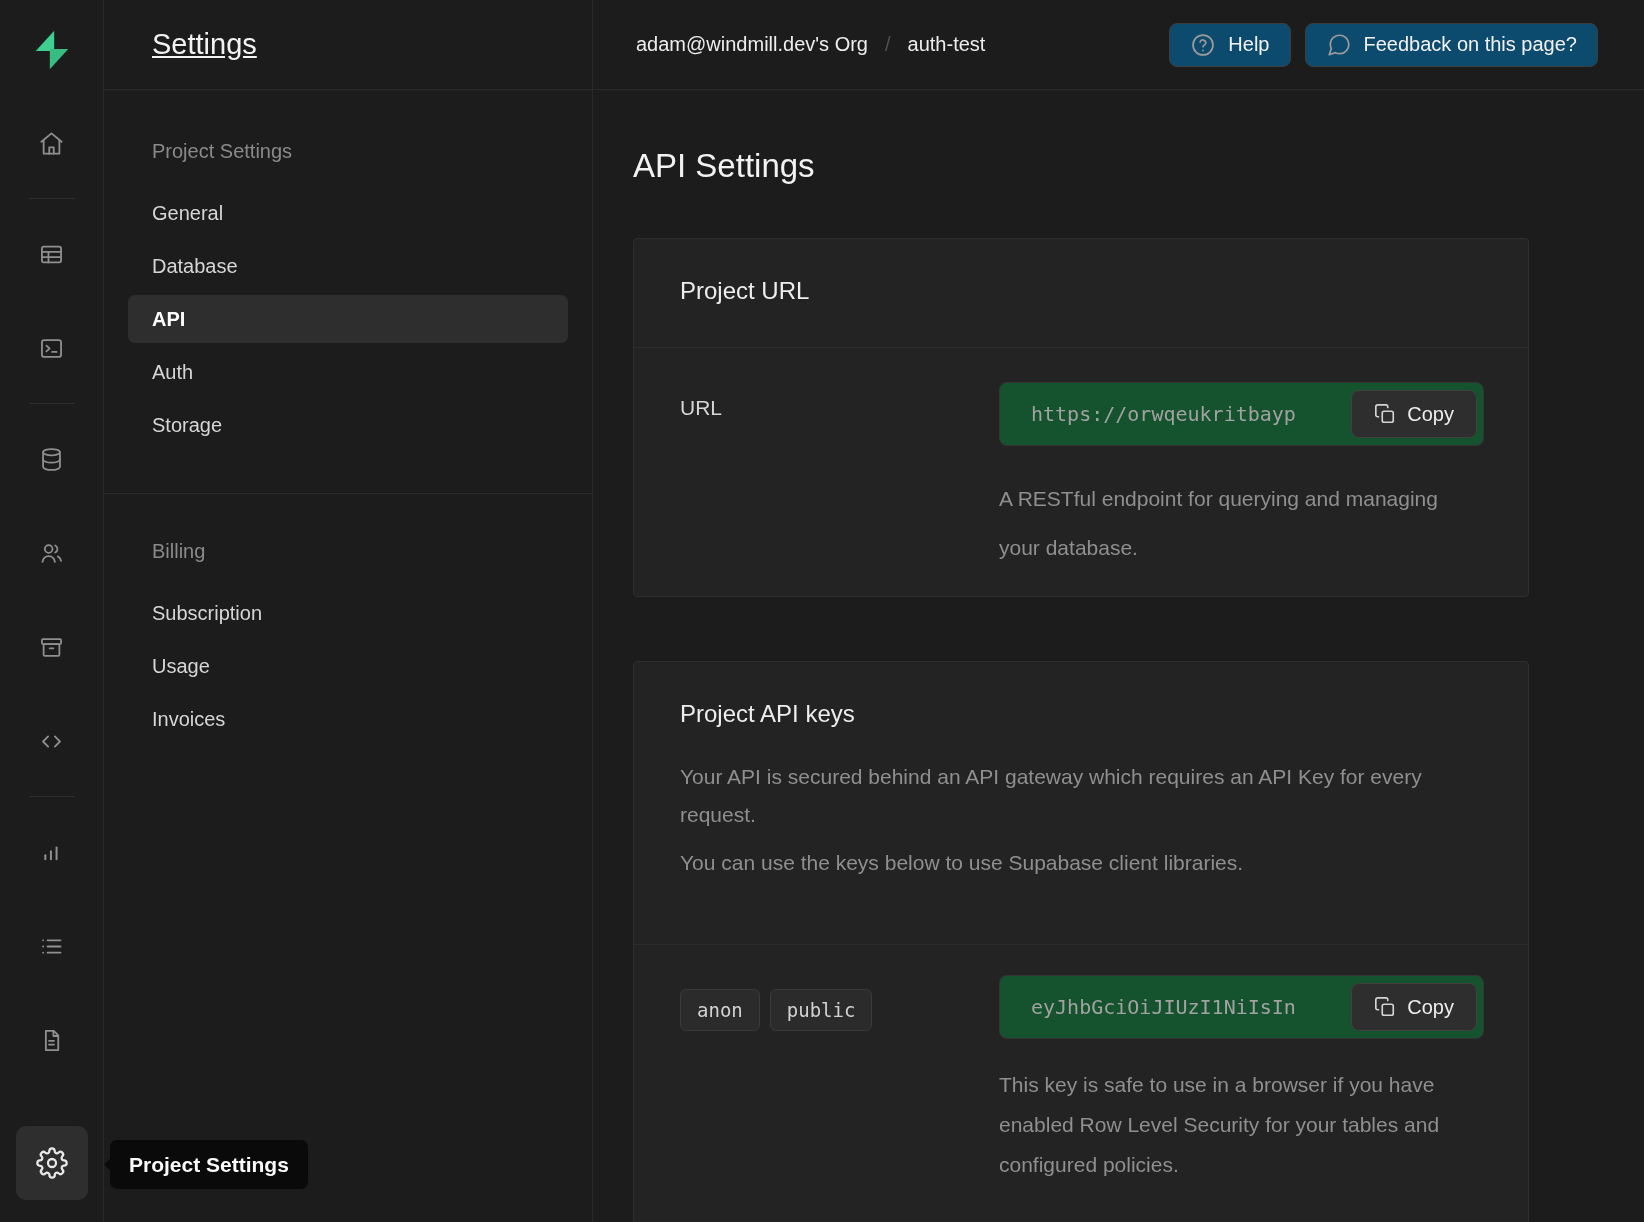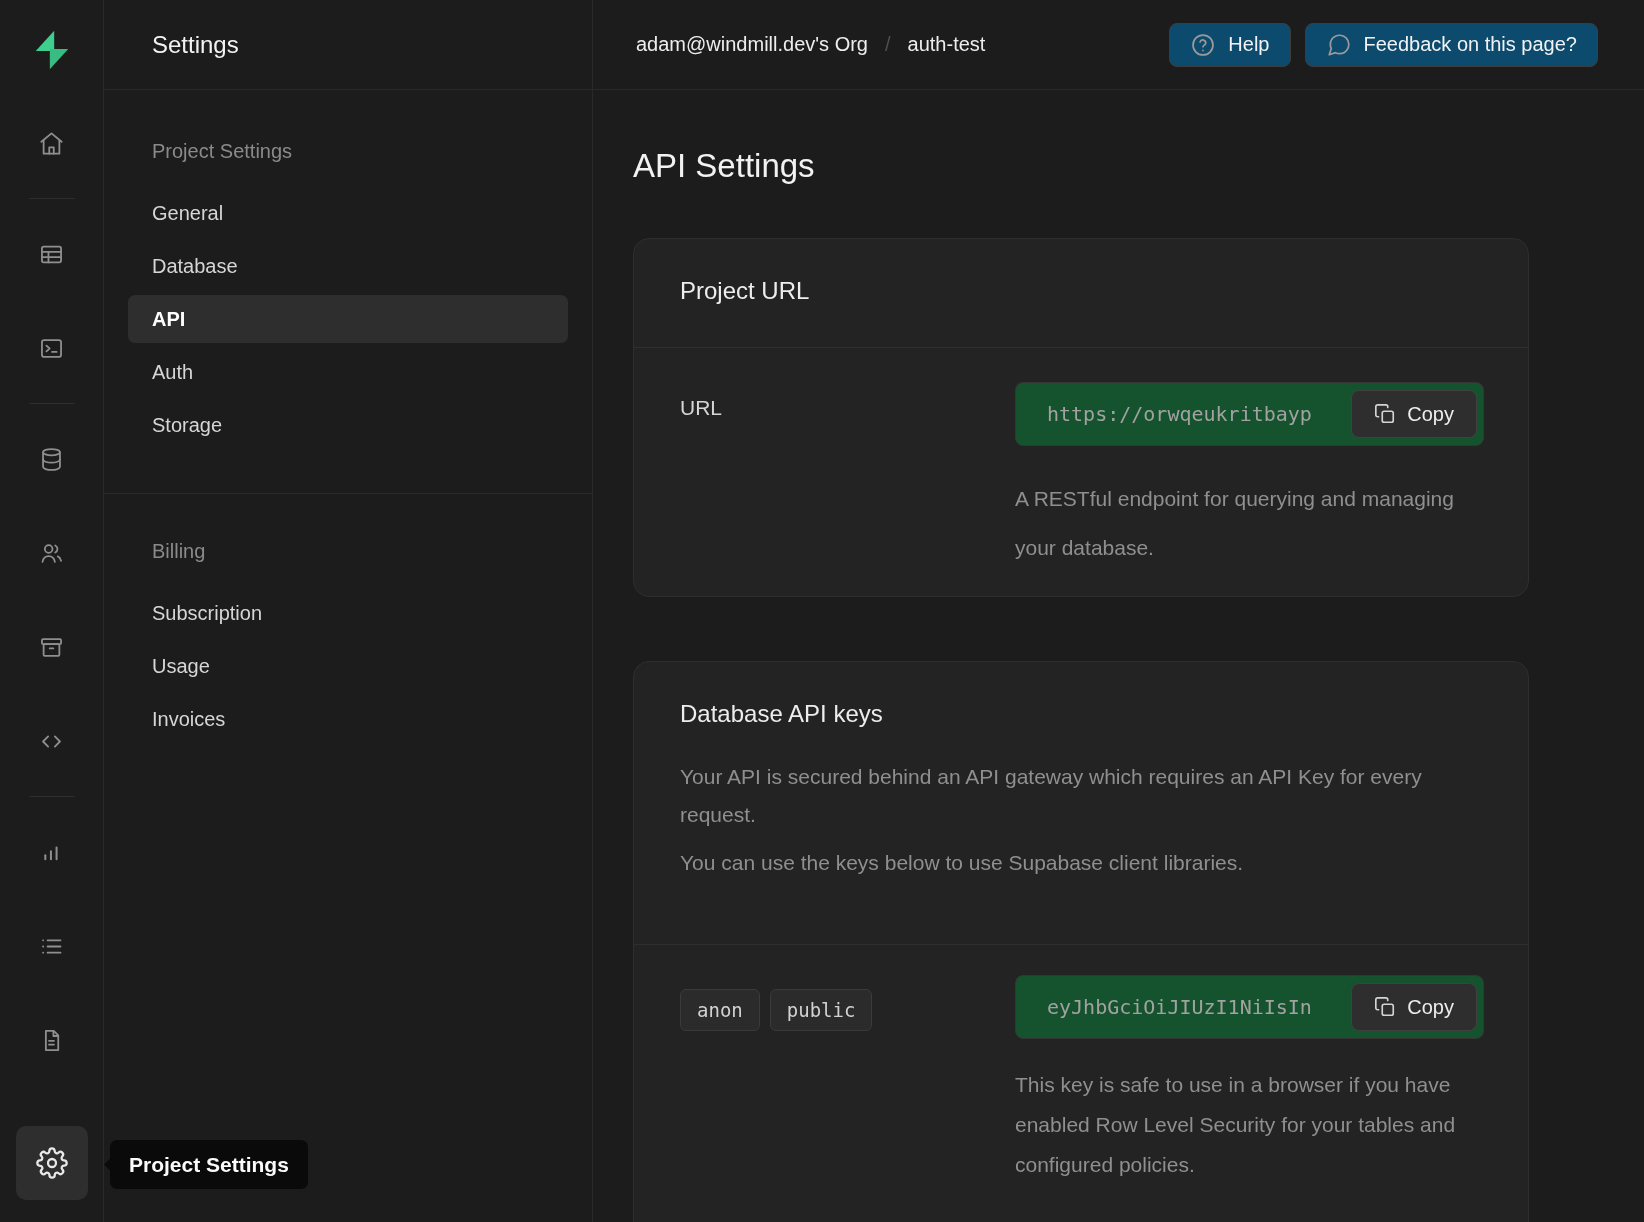--- a/index.html
+++ b/index.html
@@ -39,21 +39,21 @@
   .settings-panel {
     width:489px; min-width:489px; height:100%;
     border-right:1px solid #292929;
     display:flex; flex-direction:column;
   }
   .panel-header {
     height:90px; min-height:90px;
     border-bottom:1px solid #292929;
     display:flex; align-items:center; padding-left:48px;
   }
-  .panel-title { font-size:24px; color:#f2f2f2; }
+  .panel-title { font-size:29px; color:#f2f2f2;text-decoration:underline; }
   .panel-body { padding:50px 24px 0; }
   .nav-section-label { padding-left:24px; font-size:20px; color:#8a8a8a; margin-bottom:26px; }
   .nav-item {
     height:48px; display:flex; align-items:center; padding-left:24px;
     font-size:20px; color:#d6d6d6; border-radius:7px; margin-bottom:5px; cursor:pointer;
   }
   .nav-item.active { background:#2e2e2e; color:#ffffff; font-weight:700; }
   .nav-divider { height:1px; background:#292929; margin:44px -24px 46px; }
 
   
@@ -72,30 +72,30 @@
     background:#0c4a6e; border:1px solid #3d3d3d; border-radius:8px;
     font-size:20px; color:#f2f2f2; cursor:pointer; white-space:nowrap;
   }
   .hdr-btn svg { color:#9a9a9a; }
 
   .content { padding:57px 0 0 40px; }
   .page-title { font-size:33px; font-weight:400; color:#f2f2f2; margin:0 0 53px; }
 
   .card {
     width:896px; background:#232323;
-    border:1px solid #2e2e2e; border-radius:16px;
+    border:1px solid #2e2e2e; border-radius:4px;
   }
   .card-2 { margin-top:64px; }
   .card-head { padding:38px 46px 42px; border-bottom:1px solid #2e2e2e; }
   .card-head.with-intro { padding-bottom:62px; }
   .card-title { font-size:24px; font-weight:400; color:#ededed; }
   .card-intro { margin-top:30px; font-size:21px; line-height:38px; color:#8f8f8f; max-width:820px; }
   .card-intro + .card-intro { margin-top:10px; }
 
-  .card-row { display:flex; padding:34px 44px 24px 46px;gap:16px; }
+  .card-row { display:flex; padding:34px 44px 24px 46px; }
   .card-row.key-row { padding:30px 44px 47px 46px; border-bottom:1px solid #2e2e2e; }
   .card-stub { height:80px; }
 
   .row-label { width:319px; min-width:319px; padding-top:14px; font-size:21px; color:#d6d6d6; }
   .badges { display:flex; gap:10px; padding-top:0; }
   .badge {
     height:42px; padding:0 16px;
     background:#2b2b2b; border:1px solid #3a3a3a; border-radius:6px;
     display:flex; align-items:center;
     font-family:"DejaVu Sans Mono", monospace; font-size:19px; color:#d2d2d2;
@@ -305,21 +305,21 @@
               <span>Copy</span>
             </button>
           </div>
           <p class="row-desc">A RESTful endpoint for querying and managing your database.</p>
         </div>
       </div>
     </div>
 
     <div class="card card-2">
       <div class="card-head with-intro">
-        <div class="card-title">Database API keys</div>
+        <div class="card-title">Project API keys</div>
         <p class="card-intro">Your API is secured behind an API gateway which requires an API Key for every request.</p>
         <p class="card-intro">You can use the keys below to use Supabase client libraries.</p>
       </div>
       <div class="card-row key-row">
         <div class="row-label">
           <div class="badges">
             <span class="badge">anon</span>
             <span class="badge">public</span>
           </div>
         </div>

